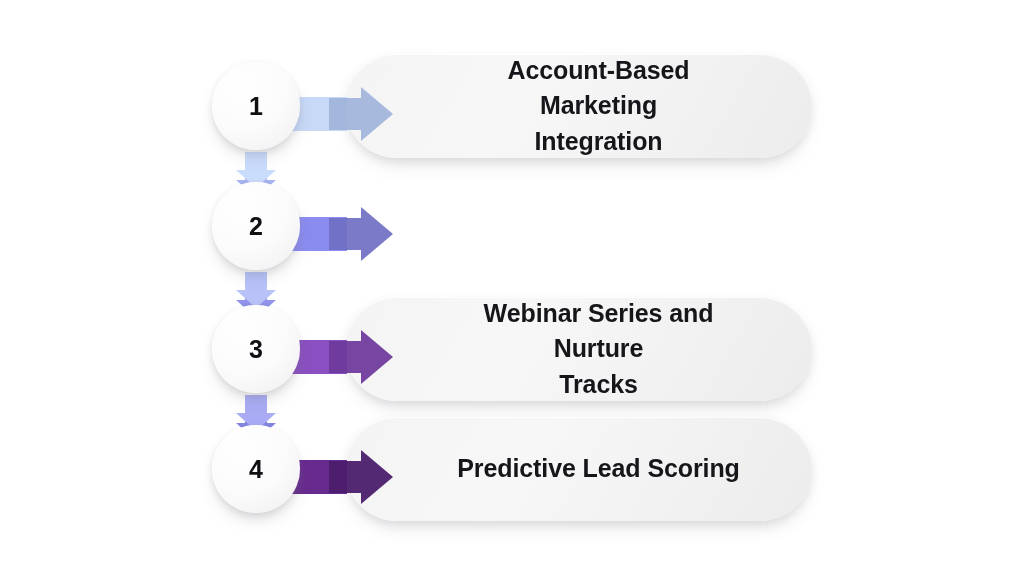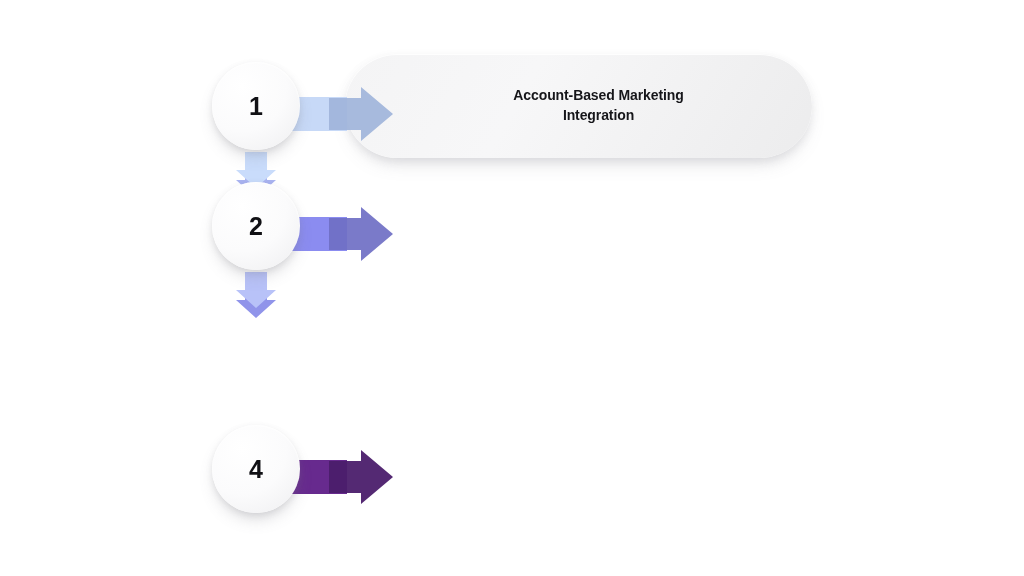--- a/index.html
+++ b/index.html
@@ -42,21 +42,21 @@
       0 3px 8px rgba(120,120,130,0.10),
       inset 0 1px 0 rgba(255,255,255,0.85);
     display: flex;
     align-items: center;
     justify-content: center;
     box-sizing: border-box;
     padding: 0 64px 0 104px;
   }
 
   .step-label {
-    font-size: 14px;
+    font-size: 25px;
     font-weight: bold;
     color: #16161a;
     text-align: center;
     line-height: 1.42;
     letter-spacing: -0.1px;
     white-space: pre-line;
   }
 
   
   .step-circle {
@@ -152,23 +152,51 @@
     </div>
 
     <div class="arrow-down">
       <svg width="40" height="46" viewBox="0 0 40 46">
         <path d="M9 16 H31 V28 L40 28 L20 46 L0 28 L9 28 Z" fill="#9094ea"></path>
         <path d="M9 0 H31 V18 L40 18 L20 36 L0 18 L9 18 Z" fill="#b8c2f8"></path>
       </svg>
     </div>
   </div>
 
+  <div class="step-row" style="top:297px;">
+
+    <div class="step-card">
+      <div class="step-label">Webinar Series and Nurture
+Tracks</div>
+    </div>
+
+    <div class="arrow-right">
+      <svg width="104" height="54" viewBox="0 0 104 54">
+        <rect x="0" y="10" width="58" height="34" fill="#8a4fc0"></rect>
+        <path d="M40 11 H72 V0 L104 27 L72 54 V43 H40 Z" fill="#6e3a9c" opacity="0.94"></path>
+      </svg>
+    </div>
+
+    <div class="step-circle">
+      <span class="step-number">3</span>
+    </div>
+
+    <div class="arrow-down">
+      <svg width="40" height="46" viewBox="0 0 40 46">
+        <path d="M9 16 H31 V28 L40 28 L20 46 L0 28 L9 28 Z" fill="#8286e2"></path>
+        <path d="M9 0 H31 V18 L40 18 L20 36 L0 18 L9 18 Z" fill="#a9acf4"></path>
+      </svg>
+    </div>
+  </div>
 
   <div class="step-row" style="top:417px;">
 
+    <div class="step-card">
+      <div class="step-label">Predictive Lead Scoring</div>
+    </div>
 
     <div class="arrow-right">
       <svg width="104" height="54" viewBox="0 0 104 54">
         <rect x="0" y="10" width="58" height="34" fill="#672a8e"></rect>
         <path d="M40 11 H72 V0 L104 27 L72 54 V43 H40 Z" fill="#4b1d6b" opacity="0.95"></path>
       </svg>
     </div>
 
     <div class="step-circle">
       <span class="step-number">4</span>

